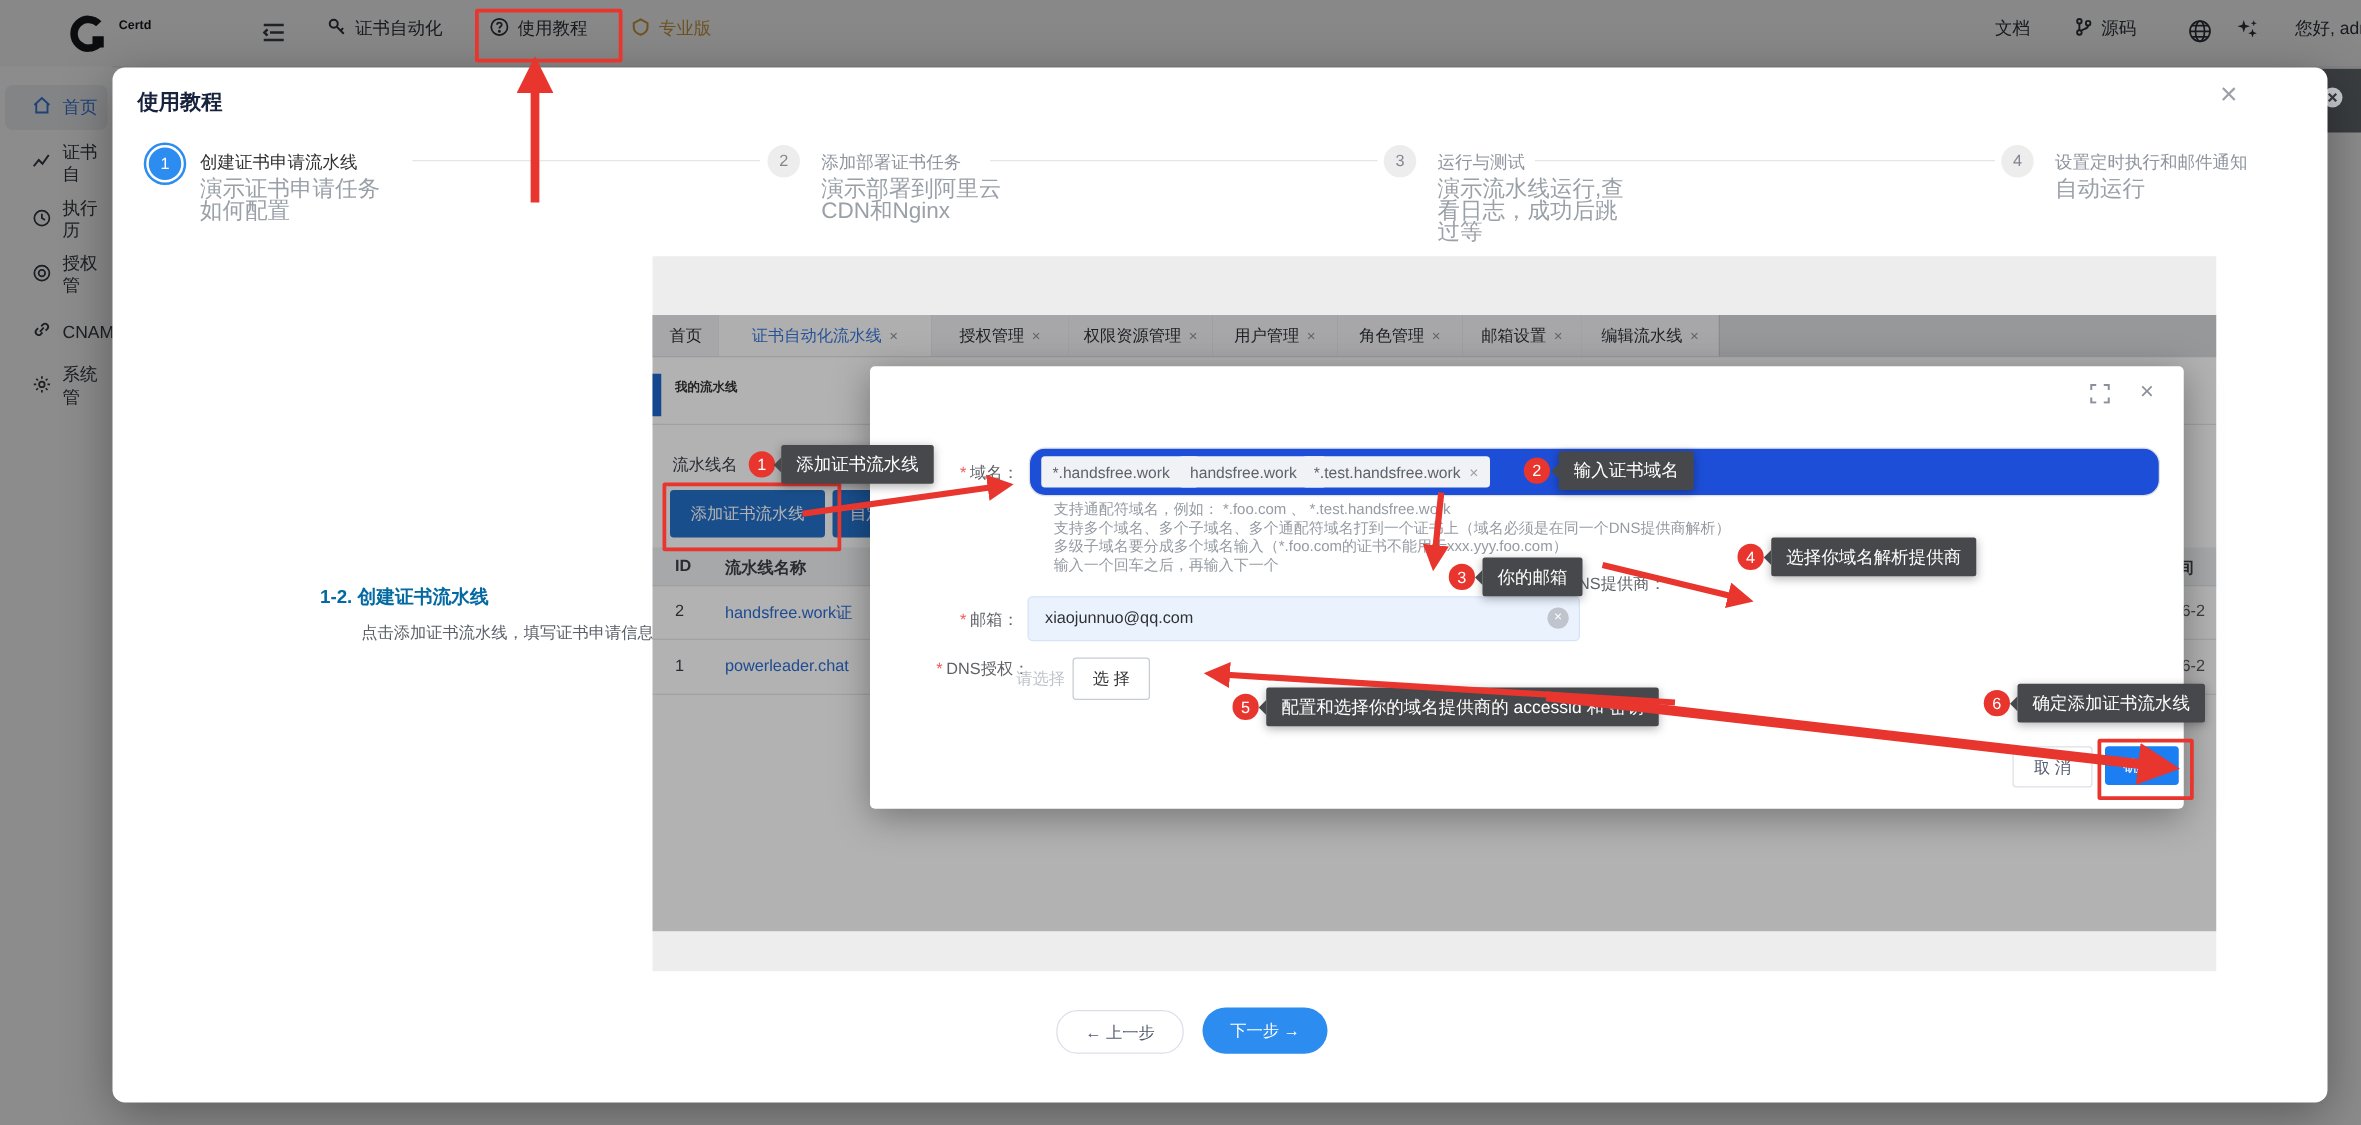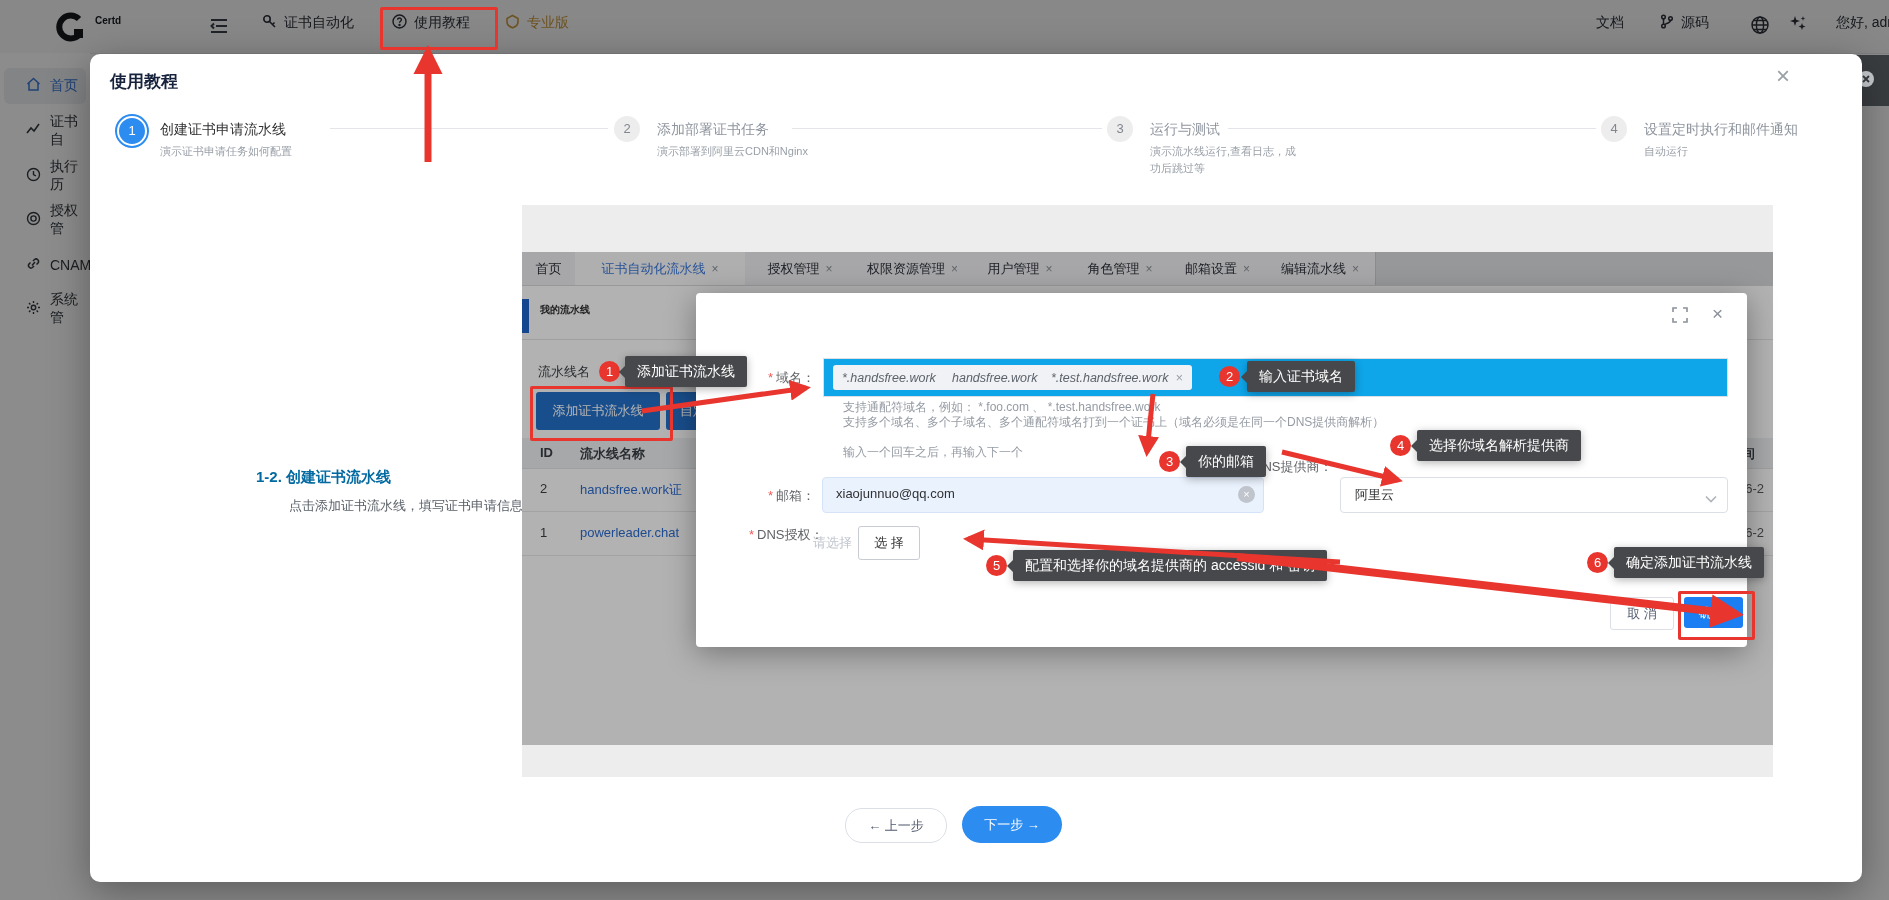--- a/index.html
+++ b/index.html
@@ -20,21 +20,21 @@
   .modal{left:90px;top:54px;width:1772px;height:828px;background:#ffffff;border-radius:10px;z-index:20;
          box-shadow:0 10px 40px rgba(0,0,0,0.35);}
   .modal-title{left:110px;top:70px;font-size:17px;font-weight:bold;color:#17233d;z-index:21;}
   .modal-close{left:1776px;top:62px;font-size:24px;color:#9aa0a6;z-index:21;cursor:pointer;}
   .step-circle{width:26px;height:26px;border-radius:50%;text-align:center;line-height:26px;font-size:13px;z-index:21;}
   .step-circle.on{background:#2d8cf0;color:#fff;border:2px solid #fff;box-shadow:0 0 0 2px #2d8cf0;}
   .step-circle.off{background:#ededee;color:#82878f;}
   .step-title{font-size:14px;z-index:21;}
   .t-on{color:#303133;}
   .t-off{color:#8f959e;}
-  .step-desc{font-size:11px;color:#9aa0a8;line-height:17px;z-index:21;}
+  .step-desc{font-size:18px;color:#9aa0a8;line-height:17px;z-index:21;}
   .connector{height:1px;background:#e3e5e8;z-index:21;}
   .caption-title{font-size:15px;font-weight:bold;color:#0369a1;z-index:21;}
   .caption-desc{font-size:13px;color:#5a6068;text-align:center;z-index:21;}
   .btn-prev{left:845px;top:808px;width:100px;height:33px;border:1px solid #dcdfe6;border-radius:17px;background:#fff;
             color:#515a6e;font-size:13px;text-align:center;line-height:33px;z-index:21;cursor:pointer;}
   .btn-next{left:962px;top:806px;width:100px;height:37px;border-radius:19px;background:#2d8cf0;
             color:#fff;font-size:13px;text-align:center;line-height:37px;z-index:21;cursor:pointer;}
   
   .shot-strip{background:#ededed;z-index:30;}
   .tabbar{left:522px;top:252px;width:1251px;height:34px;background:#d8dadd;z-index:30;}
@@ -282,50 +282,45 @@
 
   <div class="abs dlg"></div>
   <div class="abs" style="left:1672px;top:307px;z-index:41;">
     <svg width="16" height="16" viewBox="0 0 16 16" fill="none" stroke="#8a9099" stroke-width="1.6">
         <path d="M1 5V1h4M11 1h4v4M15 11v4h-4M5 15H1v-4"></path>
       </svg>
   </div>
   <div class="abs" style="left:1712px;top:303px;font-size:19px;color:#8a9099;z-index:41;">×</div>
 
   <div class="abs f-label nowrap" style="left:768px;top:369px;"><span class="req">*</span><span>域名：</span></div>
-  <div class="abs" style="left:823px;top:358px;width:903px;height:37px;border:1px solid #dcdfe6;border-radius:0;background:#0ea5e9;z-index:41;font-style:italic;">
+  <div class="abs" style="left:823px;top:358px;width:903px;height:37px;border:1px solid #dcdfe6;border-radius:13px;background:#1d4ed8;z-index:41;">
     <span class="tag" style="left:9px;top:6px;">
         <span>*.handsfree.work</span>
         <span class="x">×</span>
       </span>
     <span class="tag" style="left:119px;top:6px;">
         <span>handsfree.work</span>
         <span class="x">×</span>
       </span>
     <span class="tag" style="left:218px;top:6px;">
         <span>*.test.handsfree.work</span>
         <span class="x">×</span>
       </span>
   </div>
   <div class="abs help" style="left:843px;top:399px;">支持通配符域名，例如： *.foo.com 、 *.test.handsfree.work</div>
   <div class="abs help" style="left:843px;top:414px;">支持多个域名、多个子域名、多个通配符域名打到一个证书上（域名必须是在同一个DNS提供商解析）</div>
+  <div class="abs help" style="left:843px;top:429px;">多级子域名要分成多个域名输入（*.foo.com的证书不能用于xxx.yyy.foo.com）</div>
   <div class="abs help" style="left:843px;top:444px;">输入一个回车之后，再输入下一个</div>
 
   <div class="abs f-label nowrap" style="left:768px;top:487px;"><span class="req">*</span><span>邮箱：</span></div>
   <div class="abs" style="left:822px;top:477px;width:440px;height:34px;background:#eaf2fd;border:1px solid #d5e3f8;border-radius:4px;z-index:41;">
     <span class="abs" style="left:13px;top:8px;font-size:13px;color:#303133;">xiaojunnuo@qq.com</span>
     <span class="abs" style="right:8px;top:8px;width:17px;height:17px;border-radius:50%;background:#c0c4cc;color:#fff;font-size:11px;text-align:center;line-height:17px;">×</span>
   </div>
   <div class="abs f-label nowrap" style="left:1245px;top:458px;"><span class="req">*</span><span>DNS提供商：</span></div>
-  <div class="abs" style="left:1340px;top:477px;width:386px;height:34px;background:#fff;border:1px solid #dcdfe6;border-radius:4px;z-index:41;">
-    <span class="abs" style="left:14px;top:8px;font-size:13px;color:#303133;">阿里云</span>
-    <span class="abs" style="right:10px;top:11px;"><svg width="12" height="8" viewBox="0 0 12 8" fill="none" stroke="#b0b4ba" stroke-width="1.6">
-          <path d="M1 1.5 6 6.5 11 1.5"></path>
-        </svg></span>
-  </div>
 
   <div class="abs f-label nowrap" style="left:749px;top:526px;"><span class="req">*</span><span>DNS授权：</span></div>
   <div class="abs" style="left:813px;top:534px;font-size:13px;color:#bfc4cc;z-index:41;">请选择</div>
   <div class="abs" style="left:858px;top:526px;width:60px;height:32px;border:1px solid #c8ccd2;border-radius:3px;background:#fff;font-size:13px;color:#303133;text-align:center;line-height:32px;z-index:41;">选 择</div>
 
   <div class="abs" style="left:1610px;top:597px;width:62px;height:31px;border:1px solid #dcdfe6;border-radius:3px;background:#fff;font-size:13px;color:#515a6e;text-align:center;line-height:31px;z-index:41;">取 消</div>
   <div class="abs" style="left:1684px;top:597px;width:59px;height:31px;border-radius:3px;background:#1b7ef2;font-size:13px;color:#fff;text-align:center;line-height:31px;z-index:41;">确 定</div>
 
   <div class="rbox" style="left:380px;top:7px;width:112px;height:37px;"></div>
   <div class="rbox" style="left:530px;top:386px;width:137px;height:49px;"></div>

